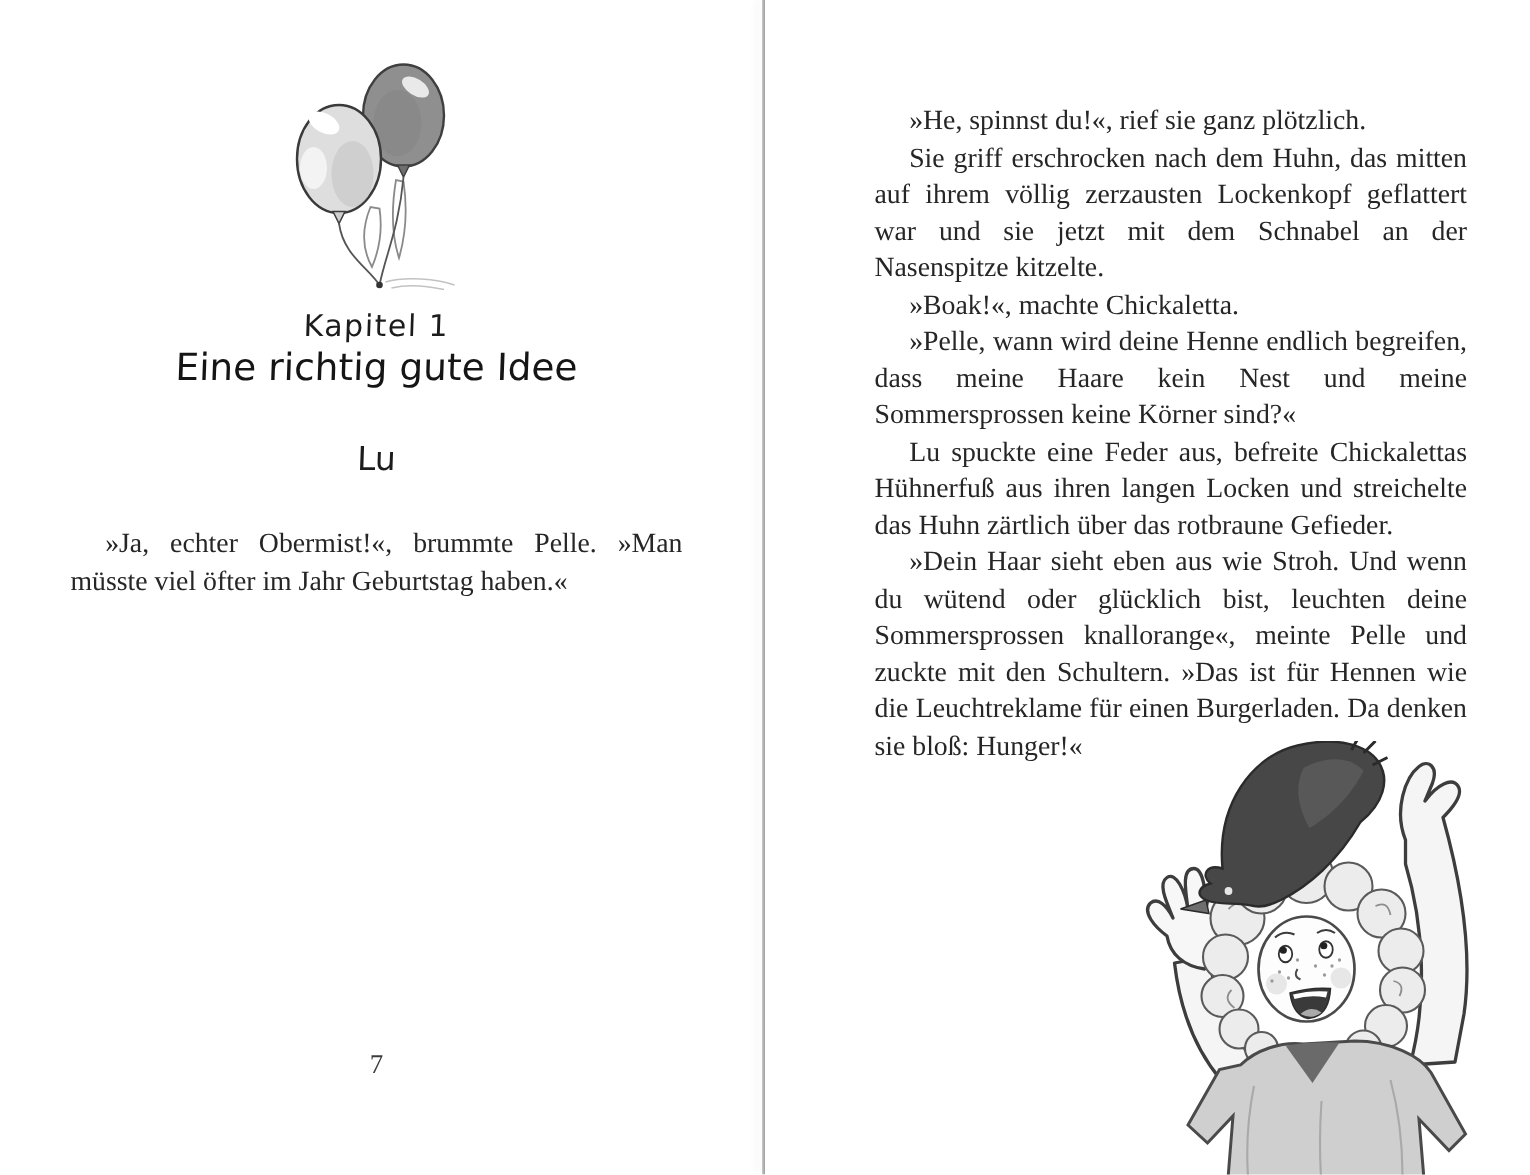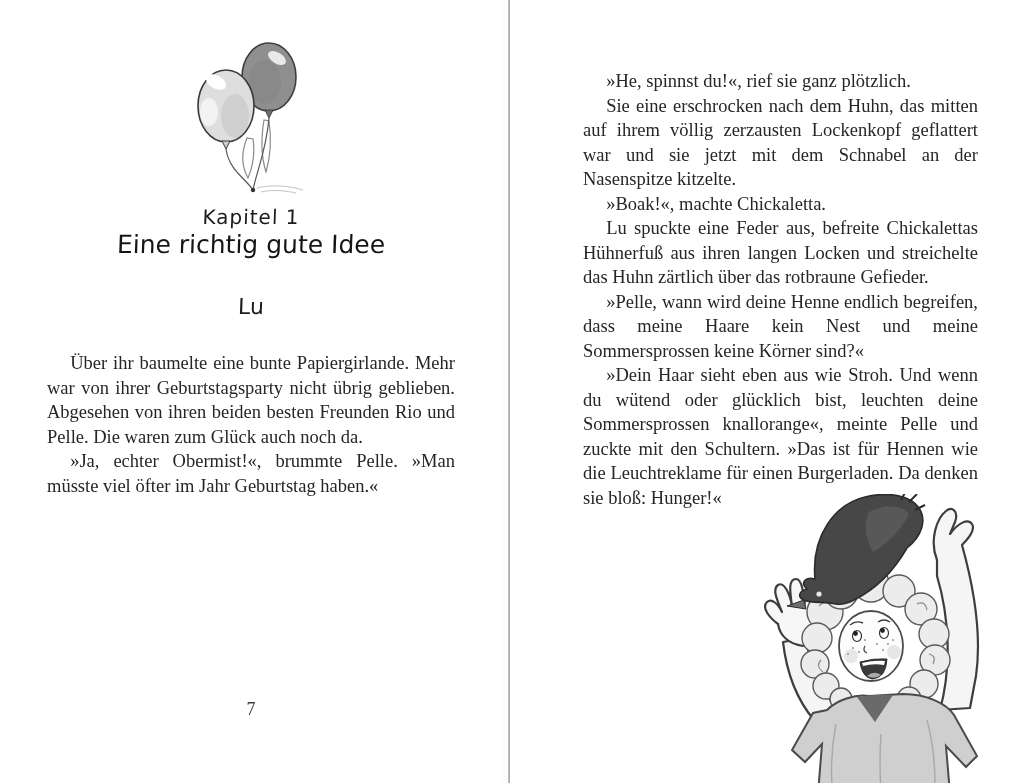--- a/index.html
+++ b/index.html
@@ -88,36 +88,35 @@
           <path d="M92,172 C104,169 118,171 127,173"></path>
         </g>
       </svg>
     </div>
 
     <div class="chapter-label">Kapitel 1</div>
     <div class="chapter-title">Eine richtig gute Idee</div>
     <div class="section-title">Lu</div>
 
     <div class="body-text">
-      <p lang="de">Über ihr baumelte eine bunte Papiergirlande. Mehr war von ihrer Geburtstagsparty nicht übrig geblieben. Abgesehen von ihren beiden besten Freunden Rio und Pelle. Die waren zum Glück auch noch da.</p>
       <p lang="de">»Ja, echter Obermist!«, brummte Pelle. »Man müsste viel öfter im Jahr Geburtstag haben.«</p>
     </div>
 
     <div class="page-number">7</div>
   </div>
 
   <div class="gutter"></div>
 
   <div class="page right">
     <div class="body-text">
       <p lang="de">»He, spinnst du!«, rief sie ganz plötzlich.</p>
-      <p lang="de">Sie eine erschrocken nach dem Huhn, das mitten auf ihrem völlig zerzausten Lockenkopf geflattert war und sie jetzt mit dem Schnabel an der Nasenspitze kitzelte.</p>
+      <p lang="de">Sie griff erschrocken nach dem Huhn, das mitten auf ihrem völlig zerzausten Lockenkopf geflattert war und sie jetzt mit dem Schnabel an der Nasenspitze kitzelte.</p>
       <p lang="de">»Boak!«, machte Chickaletta.</p>
+      <p lang="de">»Pelle, wann wird deine Henne endlich begreifen, dass meine Haare kein Nest und meine Sommersprossen keine Körner sind?«</p>
       <p lang="de">Lu spuckte eine Feder aus, befreite Chickalettas Hühnerfuß aus ihren langen Locken und streichelte das Huhn zärtlich über das rotbraune Gefieder.</p>
-      <p lang="de">»Pelle, wann wird deine Henne endlich begreifen, dass meine Haare kein Nest und meine Sommersprossen keine Körner sind?«</p>
       <p lang="de">»Dein Haar sieht eben aus wie Stroh. Und wenn du wütend oder glücklich bist, leuchten deine Sommersprossen knallorange«, meinte Pelle und zuckte mit den Schultern. »Das ist für Hennen wie die Leuchtreklame für einen Burgerladen. Da denken sie bloß: Hunger!«</p>
 
       <div class="girl-float">
         <svg width="282" height="300" viewBox="0 0 282 300">
 
           <path d="M196,66 C188,46 196,24 205,17 C211,12 218,17 214,28 L209,40
                    C217,29 227,24 231,30 C235,36 227,45 221,51
                    C233,94 241,140 235,182 L229,214 L199,216
                    C211,172 208,122 196,82 Z" fill="#f5f5f5" stroke="#3d3d3d" stroke-width="2.2" stroke-linejoin="round"></path>
 

